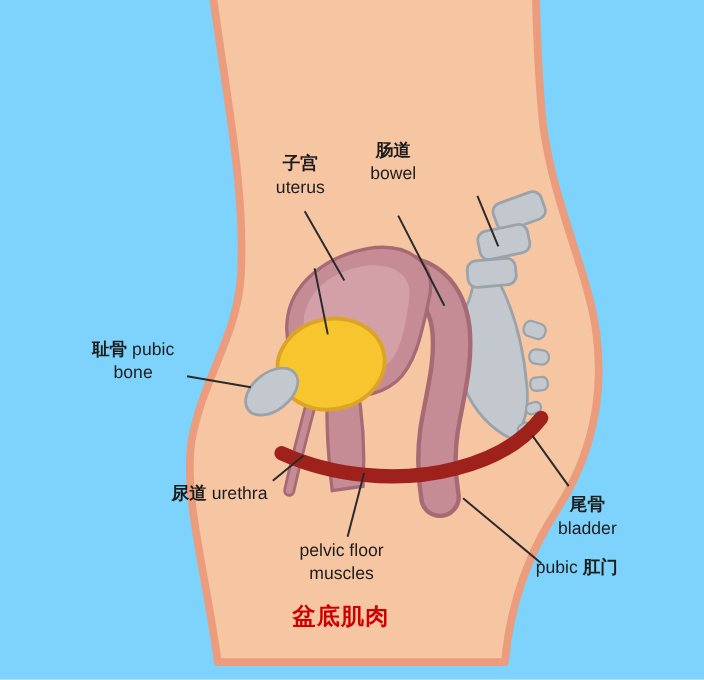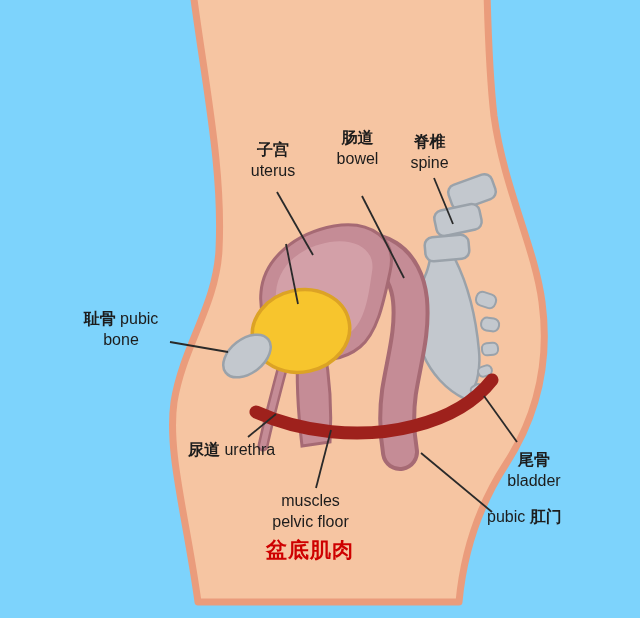--- a/index.html
+++ b/index.html
@@ -10,21 +10,21 @@
   .stage svg{position:absolute;left:0;top:0;}
   .label{
     position:absolute;color:#1c1c1c;font-size:16px;line-height:1.3;
     text-align:center;white-space:normal;
   }
   .label.nowrap{white-space:nowrap;text-align:left;}
   .zh{font-weight:700;}
   .en{font-weight:400;}
   .label-pelvic-zh{
     position:absolute;color:#ce0000;font-weight:700;font-size:21px;
-    text-align:center;letter-spacing:1px;
+    text-align:center;letter-spacing:1px;margin-top:10px;
   }
 </style>
 </head>
 <body>
 
 <div class="stage">
 
   <svg width="640" height="618" viewBox="0 0 640 618">
 
     <path d="M 193,-8 C 206,90 223,170 219,250 C 216,306 183,346 174,402
@@ -91,39 +91,35 @@
   <div class="label" style="left:228px;top:140px;width:90px;">
     <div class="zh">子宫</div>
     <div class="en">uterus</div>
   </div>
 
   <div class="label" style="left:315px;top:128px;width:85px;">
     <div class="zh">肠道</div>
     <div class="en">bowel</div>
   </div>
 
-  <div class="label" style="left:392px;top:132px;width:75px;">
-    <div class="zh">脊椎</div>
-    <div class="en">spine</div>
-  </div>
 
 
   <div class="label" style="left:74px;top:309px;width:94px;">
     <span class="zh">耻骨</span>
     <span class="en">pubic bone</span>
   </div>
 
-  <div class="label nowrap" style="left:188px;top:440px;">
+  <div class="label nowrap" style="left:156px;top:440px;">
     <span class="zh">尿道</span>
     <span class="en">urethra</span>
   </div>
 
   <div class="label" style="left:248px;top:491px;width:125px;">
+    <div class="en">pelvic floor</div>
     <div class="en">muscles</div>
-    <div class="en">pelvic floor</div>
   </div>
 
   <div class="label-pelvic-zh" style="left:235px;top:536px;width:150px;">盆底肌肉</div>
 
   <div class="label nowrap" style="left:487px;top:507px;">
     <span class="en">pubic</span>
     <span class="zh">肛门</span>
   </div>
 
   <div class="label" style="left:497px;top:450px;width:74px;">

